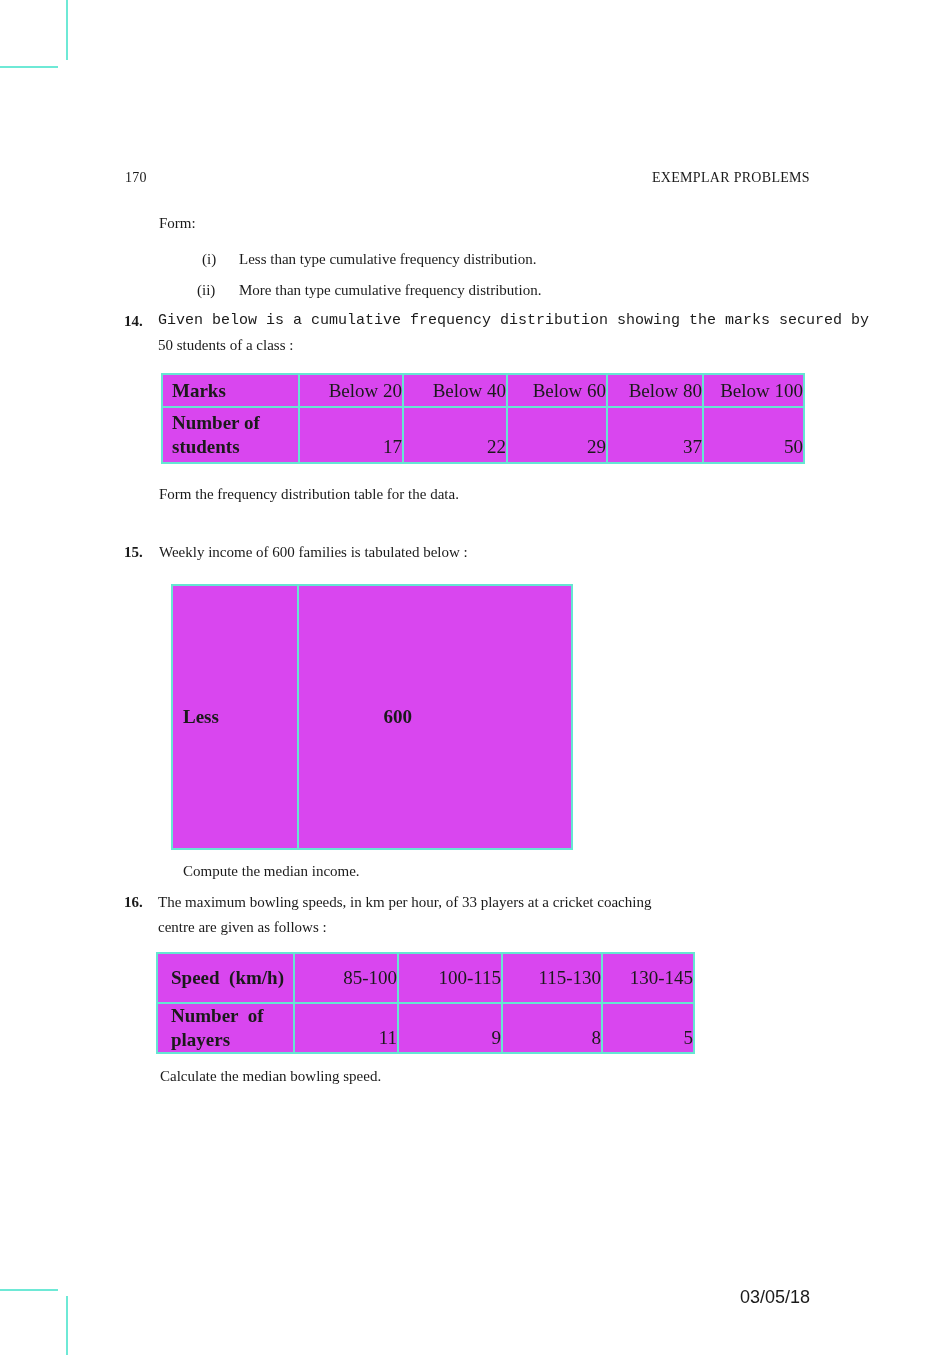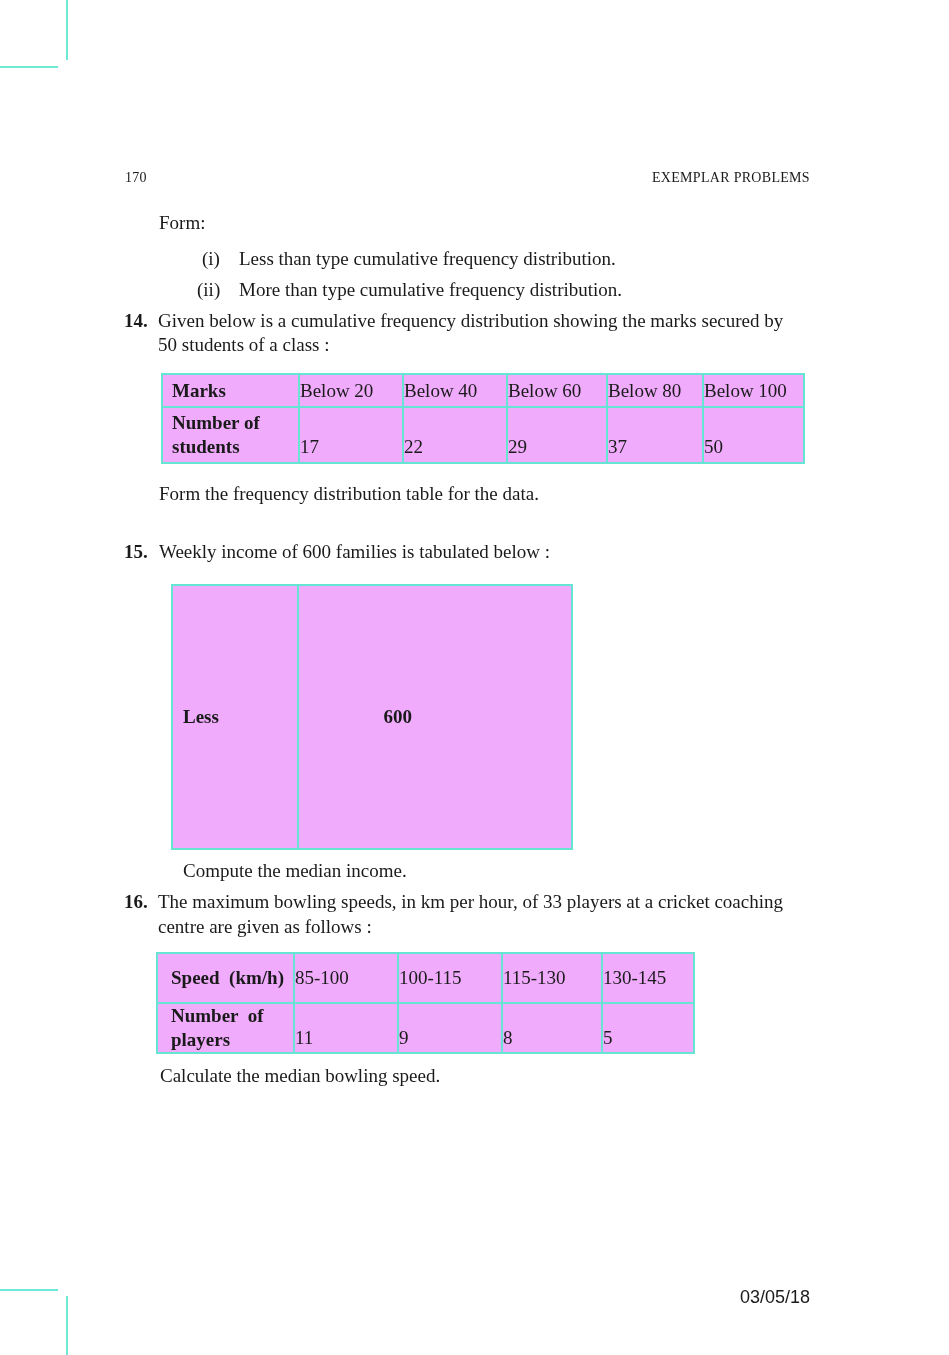--- a/index.html
+++ b/index.html
@@ -1,46 +1,46 @@
 <!DOCTYPE html>
 <html><head>
 <meta charset="utf-8">
 <style>
   html, body { margin:0; padding:0; }
   body { width:949px; height:1355px; background:#ffffff; position:relative; overflow:hidden;
          font-family:"Liberation Serif","DejaVu Serif",serif; color:#1a1a1a; }
   .crop { position:absolute; background:#6ee9d6; }
-  .txt { position:absolute; font-size:19px; line-height:24px; white-space:nowrap;text-align:center; }
+  .txt { position:absolute; font-size:15px; line-height:24px; white-space:nowrap;text-align:center; }
   .hdr { position:absolute; font-size:14px; letter-spacing:0.3px; }
   .num { font-weight:bold; }
-  table.t { position:absolute; border-collapse:collapse; background:#f0abfc; font-size:19px; }
+  table.t { position:absolute; border-collapse:collapse; background:#d946ef; font-size:19px; }
   table.t td { border:2px solid #66e6d2; padding:0; vertical-align:middle; }
   .b { font-weight:bold; }
-  .c { text-align:left; }
+  .c { text-align:right; }
   .footer { position:absolute; font-family:"Liberation Sans","DejaVu Sans",sans-serif; font-size:18px; }
 </style>
 </head>
 <body>
 
 <div class="crop" style="left:66px;top:0;width:2px;height:60px;"></div>
 <div class="crop" style="left:0;top:66px;width:58px;height:2px;"></div>
 <div class="crop" style="left:0;top:1289px;width:58px;height:2px;"></div>
 <div class="crop" style="left:66px;top:1296px;width:2px;height:59px;"></div>
 
 <div class="hdr" style="left:125px;top:170px;">170</div>
 <div class="hdr" style="left:652px;top:170px;">EXEMPLAR PROBLEMS</div>
 
 <div class="txt" style="left:159px;top:211px;">Form:</div>
 <div class="txt" style="left:202px;top:247px;">(i)</div>
 <div class="txt" style="left:239px;top:247px;">Less than type cumulative frequency distribution.</div>
 <div class="txt" style="left:197px;top:278px;">(ii)</div>
 <div class="txt" style="left:239px;top:278px;">More than type cumulative frequency distribution.</div>
 
 <div class="txt num" style="left:124px;top:309px;">14.</div>
-<div class="txt" style="left:158px;top:309px;">Given below is a cumulative frequency distribution showing the marks secured by</div>
+<div class="txt" style="left:158px;top:309px;font-family:Liberation Mono, monospace;">Given below is a cumulative frequency distribution showing the marks secured by</div>
 <div class="txt" style="left:158px;top:333px;">50 students of a class :</div>
 
 <table class="t" style="left:161px;top:373px;width:644px;height:91px;">
   <tbody>
       <tr style="height:33px;">
     <td class="b" style="width:126px;padding-left:9px;">Marks</td>
     <td class="c" style="width:102px;">Below 20</td>
     <td class="c" style="width:102px;">Below 40</td>
     <td class="c" style="width:98px;">Below 60</td>
     <td class="c" style="width:94px;">Below 80</td>

